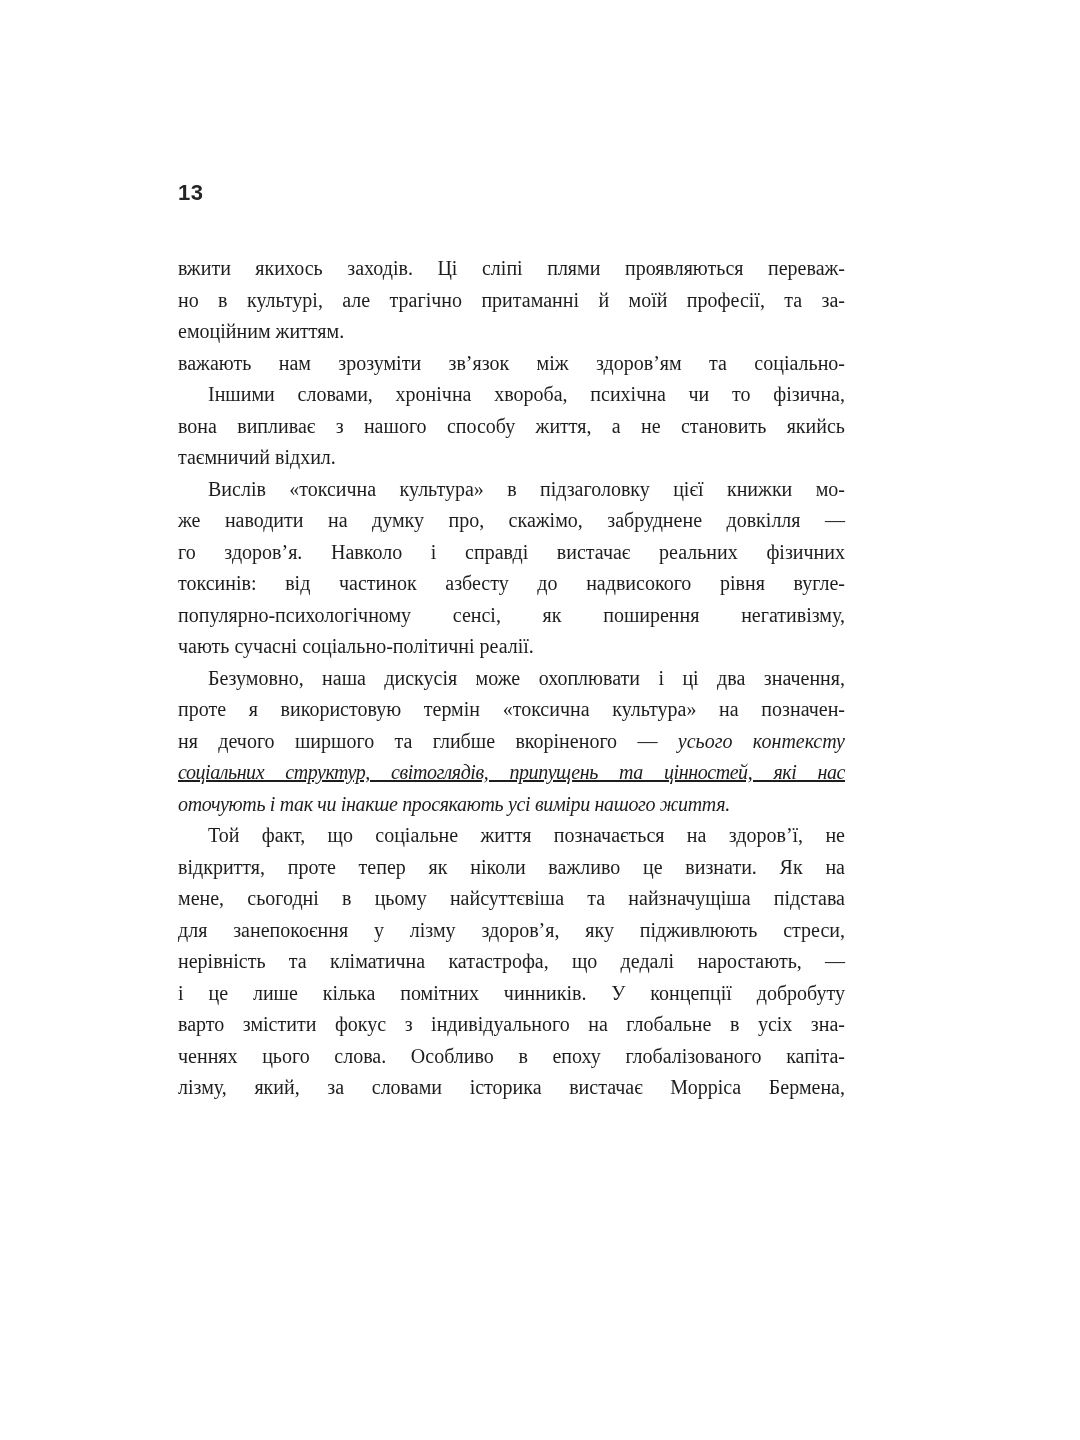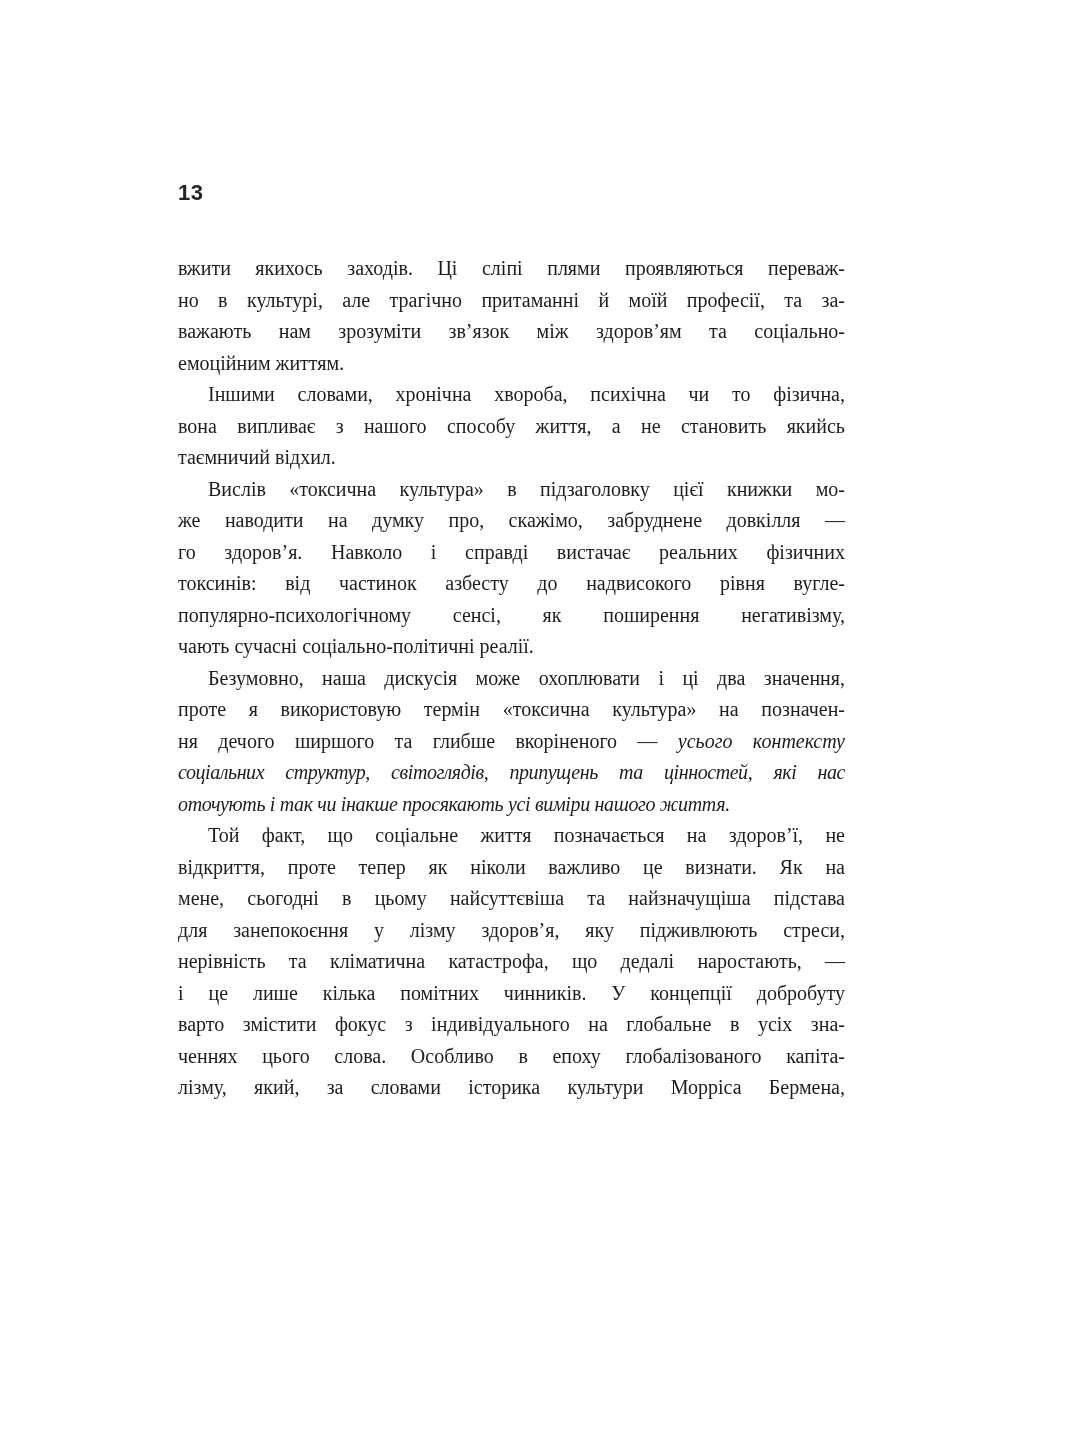--- a/index.html
+++ b/index.html
@@ -51,48 +51,48 @@
 </style>
 </head>
 <body style="background: rgb(255, 255, 255);">
 
 <div class="book-page">
   <div class="page-number" style="color: rgb(36, 36, 36);">13</div>
   <div class="text-block" style="color: rgb(29, 29, 29);">
       <div class="paragraph">
         <div class="line" style=""><span>вжити якихось заходів. Ці сліпі плями проявляються переваж-</span></div>
         <div class="line" style=""><span>но в культурі, але трагічно притаманні й моїй професії, та за-</span></div>
+        <div class="line para-end" style=""><span>емоційним життям.</span></div>
         <div class="line" style=""><span>важають нам зрозуміти зв’язок між здоров’ям та соціально-</span></div>
-        <div class="line para-end" style=""><span>емоційним життям.</span></div>
       </div>
       <div class="paragraph">
         <div class="line indent" style=""><span>Іншими словами, хронічна хвороба, психічна чи то фізична,</span></div>
         <div class="line" style=""><span>вона випливає з нашого способу життя, а не становить якийсь</span></div>
         <div class="line para-end" style=""><span>таємничий відхил.</span></div>
       </div>
       <div class="paragraph">
         <div class="line indent" style=""><span>Вислів «токсична культура» в підзаголовку цієї книжки мо-</span></div>
         <div class="line" style=""><span>же наводити на думку про, скажімо, забруднене довкілля —</span></div>
         <div class="line" style=""><span>го здоров’я. Навколо і справді вистачає реальних фізичних</span></div>
         <div class="line" style=""><span>токсинів: від частинок азбесту до надвисокого рівня вугле-</span></div>
         <div class="line" style=""><span>популярно-психологічному сенсі, як поширення негативізму,</span></div>
         <div class="line para-end" style=""><span>чають сучасні соціально-політичні реалії.</span></div>
       </div>
       <div class="paragraph">
         <div class="line indent" style=""><span>Безумовно, наша дискусія може охоплювати і ці два значення,</span></div>
         <div class="line" style=""><span>проте я використовую термін «токсична культура» на позначен-</span></div>
         <div class="line" style=""><span>ня дечого ширшого та глибше вкоріненого — </span><span class="italic">усього контексту</span></div>
-        <div class="line" style="letter-spacing: -0.446px;"><span class="italic">соціальних структур, світоглядів, припущень та цінностей, які нас</span></div>
+        <div class="line" style="letter-spacing: -0.446px; text-decoration: underline;"><span class="italic">соціальних структур, світоглядів, припущень та цінностей, які нас</span></div>
         <div class="line para-end" style="letter-spacing: -0.35px;"><span class="italic">оточують і так чи інакше просякають усі виміри нашого життя.</span></div>
       </div>
       <div class="paragraph">
         <div class="line indent" style=""><span>Той факт, що соціальне життя позначається на здоров’ї, не</span></div>
         <div class="line" style=""><span>відкриття, проте тепер як ніколи важливо це визнати. Як на</span></div>
         <div class="line" style=""><span>мене, сьогодні в цьому найсуттєвіша та найзначущіша підстава</span></div>
         <div class="line" style=""><span>для занепокоєння у лізму здоров’я, яку підживлюють стреси,</span></div>
         <div class="line" style=""><span>нерівність та кліматична катастрофа, що дедалі наростають, —</span></div>
         <div class="line" style=""><span>і це лише кілька помітних чинників. У концепції добробуту</span></div>
         <div class="line" style=""><span>варто змістити фокус з індивідуального на глобальне в усіх зна-</span></div>
         <div class="line" style=""><span>ченнях цього слова. Особливо в епоху глобалізованого капіта-</span></div>
-        <div class="line" style=""><span>лізму, який, за словами історика культури Морріса Бермена,</span></div>
+        <div class="line" style=""><span>лізму, який, за словами історика вистачає Морріса Бермена,</span></div>
       </div>
     </div>
 </div>
 
 </body></html>

